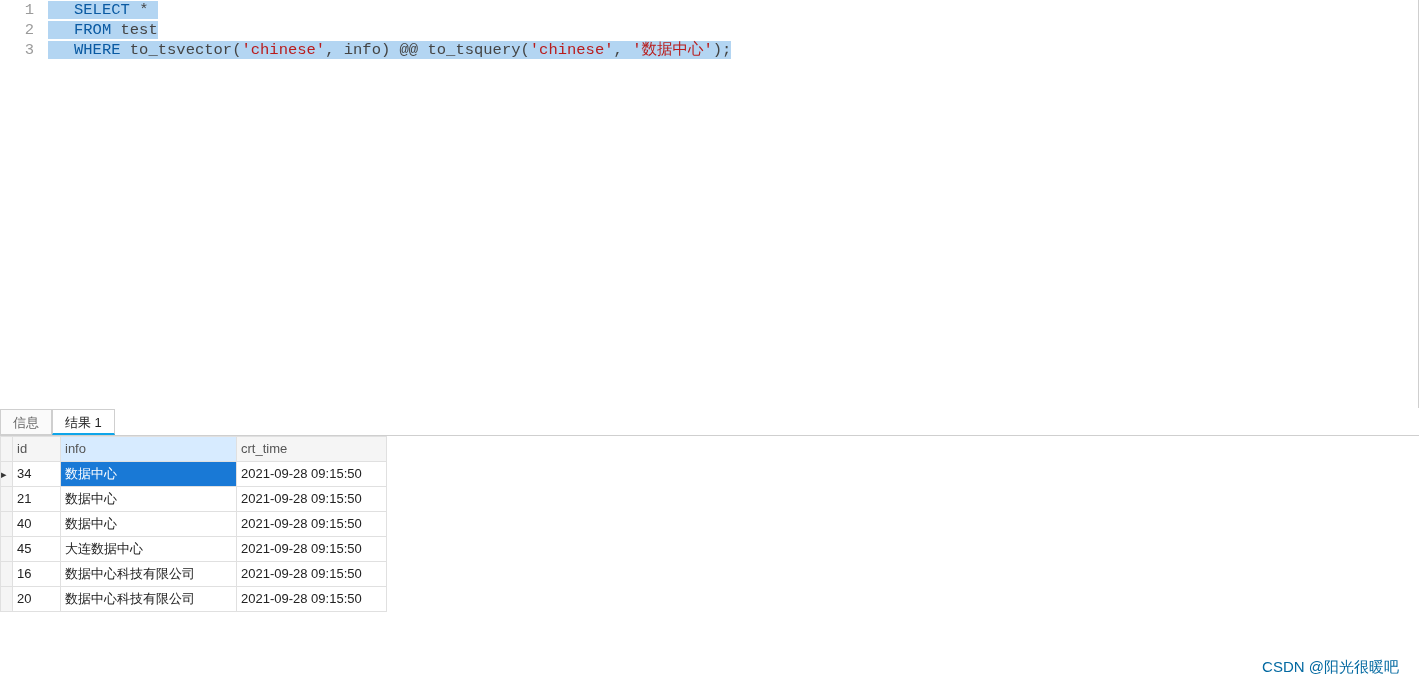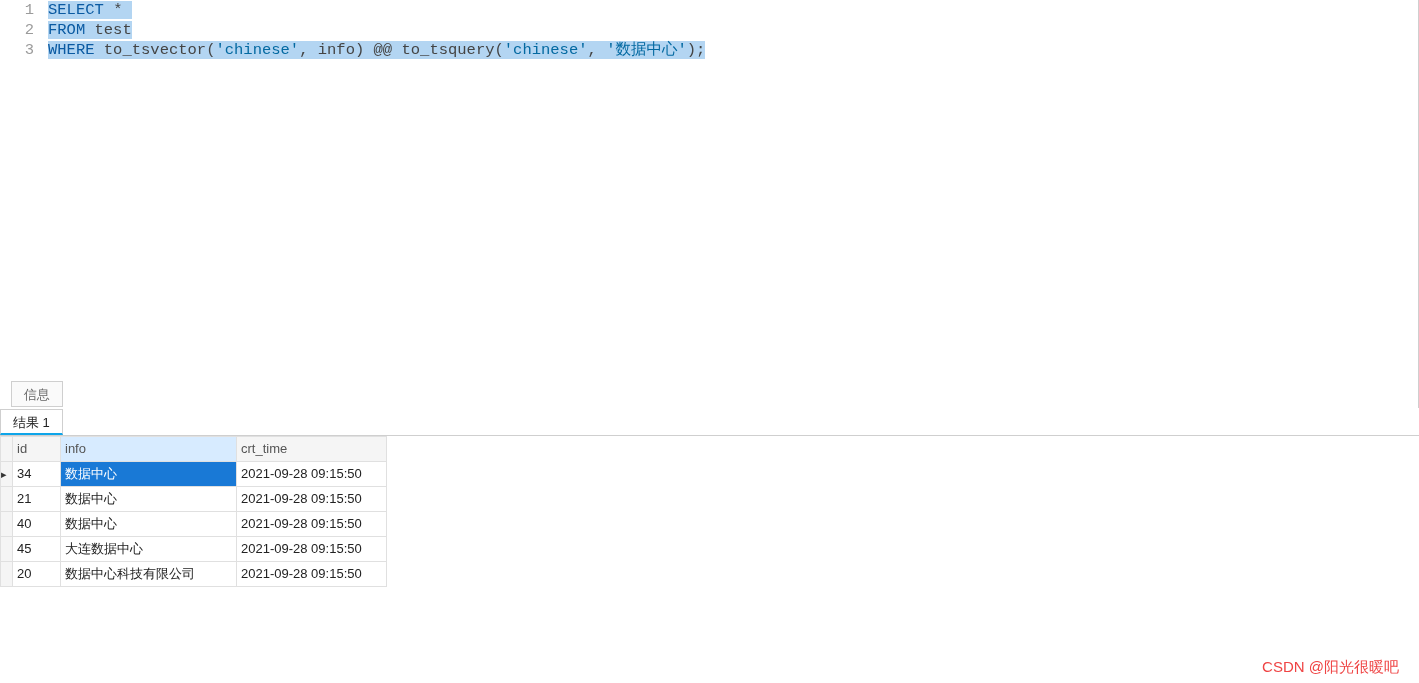--- a/index.html
+++ b/index.html
@@ -3,54 +3,54 @@
 <meta charset="utf-8">
 <style>
 * { box-sizing: border-box; margin: 0; padding: 0; }
 html, body { height: 100%; font-family: "Microsoft YaHei", Arial, sans-serif; font-size: 13px; background: #fff; color: #222; }
 .app { display: flex; flex-direction: column; height: 683px; width: 1419px; position: relative; }
 .editor-pane { flex: 0 0 408px; background: #fff; overflow: hidden; border-right: 1px solid #cfcfcf; }
 .code-line { display: flex; height: 20px; line-height: 20px; font-family: Consolas, "Courier New", monospace; font-size: 15.5px; white-space: pre; }
 .gutter { width: 48px; text-align: right; padding-right: 14px; color: #9b9b9b; user-select: none; }
 .code { flex: 1; }
 .sel { background: #b3d5f2; }
-.kw { color: #0a5aa2; font-weight: normal; }
+.kw { color: #0a5aa2; font-weight: normal; padding-left: 26px; }
 .pl { color: #444; }
-.str { color: #0369a1; }
+.str { color: #b91c1c; }
 .tabs-bar { display: flex; align-items: flex-end; height: 28px; border-bottom: 1px solid #cfcfcf; background: #fff; font-size: 13px; }
 .tab { height: 26px; line-height: 26px; padding: 0 12px; border: 1px solid #cfcfcf; border-bottom: 1px solid #cfcfcf; color: #666; margin-top: 2px; background: #fafafa; }
 .tab.active { background: #fff; border-bottom: 2px solid #0ea5e9; color: #222; position: relative; z-index: 1; }
 .grid-wrap { flex: 1; overflow: hidden; background: #fff; }
 table.grid { border-collapse: collapse; table-layout: fixed; }
 table.grid th, table.grid td { border: 1px solid #e0e0e0; height: 24px; line-height: 24px; padding: 0 4px; overflow: hidden; white-space: nowrap; text-overflow: clip; text-align: left; font-weight: normal; }
 table.grid th { background: #f5f5f5; color: #555; position: relative; }
 .col-marker { width: 12px; padding: 0 !important; text-align: center; background: #f5f5f5 !important; color: #555; }
 .col-id { width: 48px; text-align: left; padding-right: 6px !important; }
 .col-info { width: 176px; }
 .col-crt { width: 150px; }
 .hdr-sel { background: #d7ebff !important; }
 tr.row td { background: #fff; }
 tr.row.sel td.col-info { background: #1979d6; color: #fff; }
 tr.row.sel td.col-marker::before { content: "▸"; color: #333; font-size: 11px; display: inline-block; }
-.watermark { position: absolute; right: 20px; bottom: 6px; color: #ef4444; font-size: 15px; pointer-events: none; }
+.watermark { position: absolute; right: 20px; bottom: 6px; color: #0369a1; font-size: 15px; pointer-events: none; }
 </style>
 </head>
 <body>
 <div class="app">
 
 <div class="editor-pane">
   <div id="code-container">
         <div class="code-line"><div class="gutter">1</div><div class="code"><span class="kw sel">SELECT</span><span class="pl sel"> </span><span class="pl sel">*</span><span class="pl sel"> </span></div></div>
         <div class="code-line"><div class="gutter">2</div><div class="code"><span class="kw sel">FROM</span><span class="pl sel"> test</span></div></div>
         <div class="code-line"><div class="gutter">3</div><div class="code"><span class="kw sel">WHERE</span><span class="pl sel"> to_tsvector(</span><span class="str sel">'chinese'</span><span class="pl sel">, info) @@ to_tsquery(</span><span class="str sel">'chinese'</span><span class="pl sel">, </span><span class="str sel">'数据中心'</span><span class="pl sel">);</span></div></div>
       </div>
 </div>
 
 <div class="tabs-bar">
-  <div id="tabs-container" style="display:flex;align-items:flex-end;flex-direction:column;">
+  <div id="tabs-container" style="display:flex;align-items:flex-end;">
         <div class="tab">信息</div>
         <div class="tab active">结果 1</div>
       </div>
 </div>
 
 <div class="grid-wrap">
   <table class="grid">
     <thead>
           <tr id="grid-head">
             <th class="col-marker"></th>
@@ -79,20 +79,26 @@
             <td class="col-crt">2021-09-28 09:15:50</td>
           </tr>
           <tr class="row">
             <td class="col-marker"></td>
             <td class="col-id">45</td>
             <td class="col-info">大连数据中心</td>
             <td class="col-crt">2021-09-28 09:15:50</td>
           </tr>
           <tr class="row">
             <td class="col-marker"></td>
+            <td class="col-id">16</td>
+            <td class="col-info">数据中心科技有限公司</td>
+            <td class="col-crt">2021-09-28 09:15:50</td>
+          </tr>
+          <tr class="row">
+            <td class="col-marker"></td>
             <td class="col-id">20</td>
             <td class="col-info">数据中心科技有限公司</td>
             <td class="col-crt">2021-09-28 09:15:50</td>
           </tr>
         </tbody>
   </table>
 </div>
 
 <div class="watermark">CSDN @阳光很暖吧</div>
 

